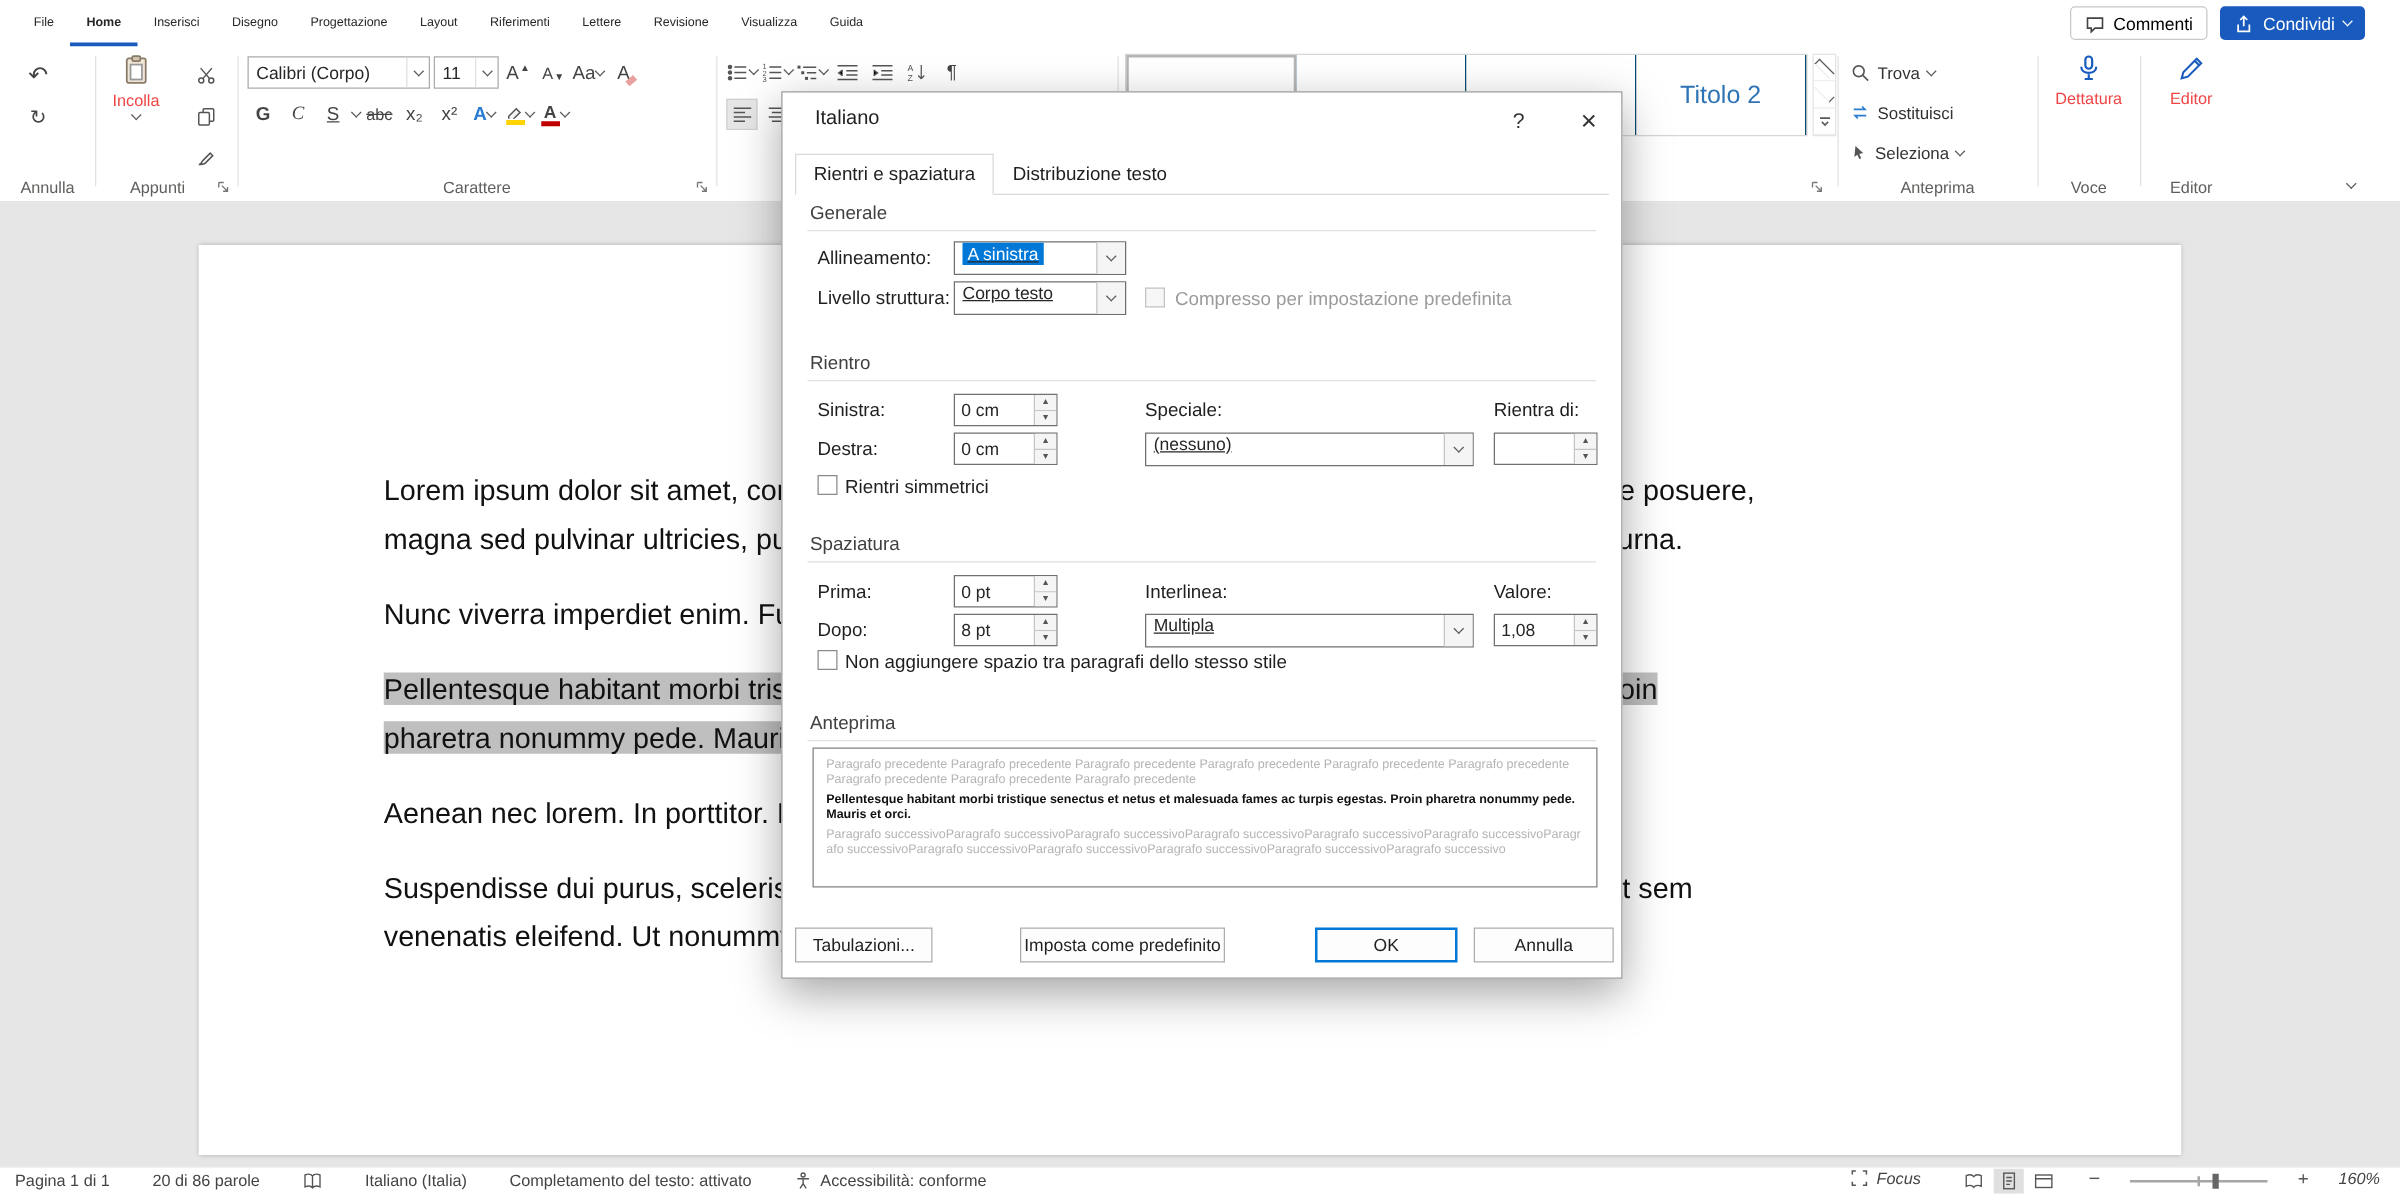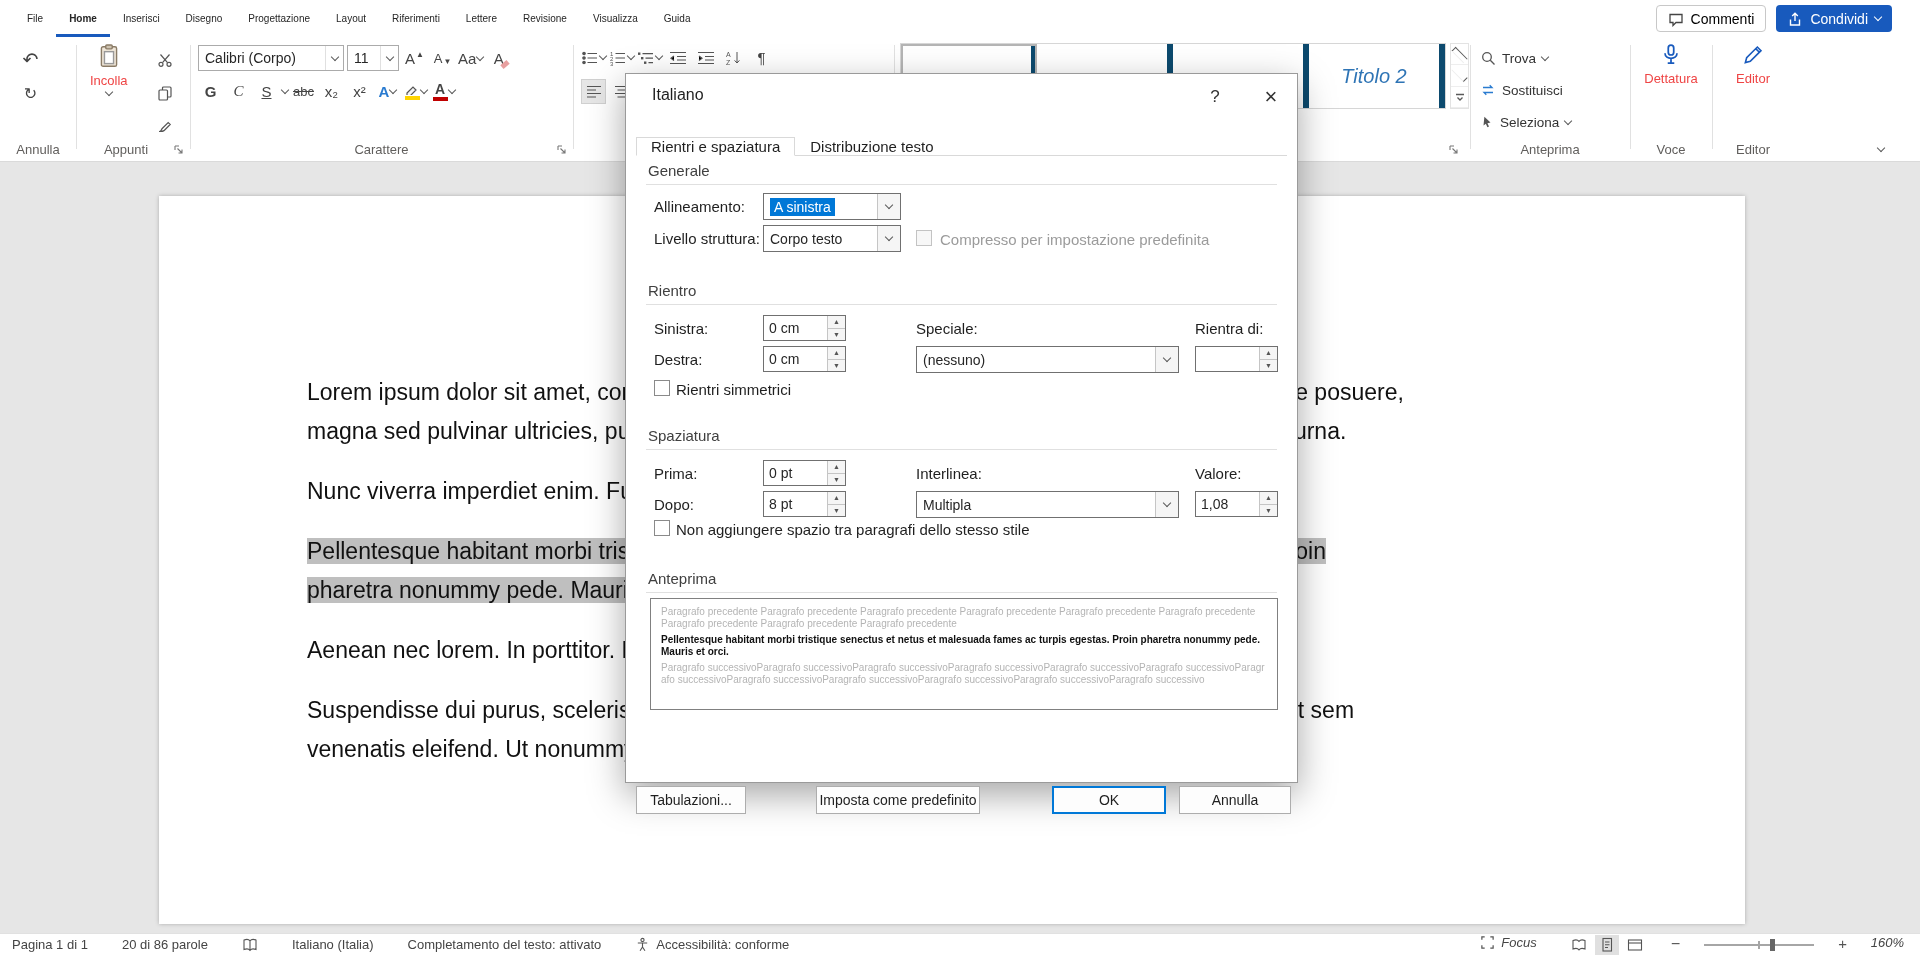--- a/index.html
+++ b/index.html
@@ -28,63 +28,63 @@
   .combo-r .val { padding:0 6px; flex:1; white-space:nowrap; overflow:hidden;}
   .combo-r .arr { width:18px; align-self:stretch; display:flex; align-items:center; justify-content:center; border-left:1px solid #e0e0e0;}
   .letterbar { display:flex; flex-direction:column; align-items:center; line-height:13px;}
   .letterbar .bar { width:15px; height:4px; margin-top:1px;}
   .boldG { font-weight:bold; }
   .italC { font-style:italic; font-family:"Liberation Serif",serif; }
   .undS { text-decoration:underline; }
   .strik { text-decoration:line-through; font-size:13px;}
   .fx { color:#2a7bd0; font-weight:bold; }
   .gallery { position:absolute; left:6px; top:6px; width:546px; height:66px; border:1px solid #d6d6d6; background:#fff; display:flex;}
-  .gtile { width:136px; height:100%; border-right:6px solid #0c4a6e; display:flex; align-items:center; justify-content:center;font-style:italic;}
+  .gtile { width:136px; height:100%; border-right:1px solid #0c4a6e; display:flex; align-items:center; justify-content:center;}
   .gtile.first { outline:2px solid #b5b5b5; outline-offset:-2px;}
   .style-t2 { font-size:20px; color:#2e74b5; }
   .garrows { position:absolute; left:556px; top:6px; width:19px; height:66px; display:flex; flex-direction:column; border:1px solid #e3e3e3;}
   .garrows span { flex:1; display:flex; align-items:center; justify-content:center; border-bottom:1px solid #eee;}
   .cvu { display:inline-block; width:6px; height:6px; border-left:1.5px solid #5a5a5a; border-top:1.5px solid #5a5a5a; transform:rotate(45deg); margin-bottom:-2px;}
   .modrow { position:absolute; left:10px; display:flex; align-items:center; gap:6px; font-size:13.5px; color:#333; height:26px;}
   .collapse-chev { position:absolute; left:1878px; top:100px; }
 
   
   .docarea { position:relative; height:771px; background:#e6e6e6; overflow:hidden; }
   .page { position:absolute; left:159px; top:34px; width:1586px; height:728px; background:#fff; box-shadow:0 0 4px rgba(0,0,0,.25); }
   .doc-text { padding:177px 158px 0 148px; font-size:23px; line-height:39px; color:#111; }
   .doc-text p { margin:0 0 21px 0; white-space:pre-line; }
   .doc-text .sel { background:#bfbfbf; }
 
   
   .dlg { position:absolute; left:625px; top:73px; width:673px; height:710px; background:#fff; border:1px solid #9a9a9a; box-shadow:0 12px 34px rgba(0,0,0,.35); z-index:50; }
   .dlg-title { position:absolute; left:26px; top:12px; font-size:16px; color:#1f1f1f; }
   .dlg-tbtn { position:absolute; top:7px; width:36px; height:31px; border:none; background:transparent; font-size:17px; color:#333; font-family:inherit;}
-  .dlg-tabs { position:absolute; top:49px; left:10px; right:10px; height:33px; border-bottom:1px solid #d9d9d9; display:flex;align-items:flex-end; }
+  .dlg-tabs { position:absolute; top:49px; left:10px; right:10px; height:33px; border-bottom:1px solid #d9d9d9; display:flex; }
   .dtab { padding:0 14px; display:flex; align-items:center; font-size:15px; color:#1f1f1f; border:1px solid transparent; margin-bottom:-1px;}
   .dtab.active { background:#fff; border-color:#d9d9d9; border-bottom-color:#fff; }
   .dhead { position:absolute; left:22px; font-size:15px; color:#404040; }
   .dline { position:absolute; left:20px; right:20px; height:1px; background:#e0e0e0; }
   .dlabel { position:absolute; font-size:15px; color:#1f1f1f; white-space:nowrap; }
   .dlabel.dis { color:#9b9b9b; }
   .combo { position:absolute; height:27px; border:1px solid #707070; background:#fff; display:flex; align-items:stretch; font-size:14px;}
-  .combo .val { flex:1; display:flex; align-items:center; padding:0 6px; white-space:nowrap; overflow:hidden;}
+  .combo .val { flex:1; display:flex; align-items:flex-start; padding:0 6px; white-space:nowrap; overflow:hidden;text-decoration:underline;}
   .combo .arr { width:23px; border-left:1px solid #c5c5c5; background:#f5f5f5; display:flex; align-items:center; justify-content:center;}
   .combo.sel .val > span { background:#0078d7; color:#fff; padding:1px 4px; }
   .spin { position:absolute; height:26px; border:1px solid #707070; background:#fff; display:flex; font-size:14px;}
   .spin .val { flex:1; display:flex; align-items:center; padding:0 5px;}
   .spin .steps { width:18px; border-left:1px solid #c5c5c5; display:flex; flex-direction:column;}
   .spin .steps span { flex:1; display:flex; align-items:center; justify-content:center; font-size:7px; color:#555; background:#f5f5f5;}
   .spin .steps span:first-child { border-bottom:1px solid #c5c5c5; }
   .cb { position:absolute; width:16px; height:16px; border:1px solid #8a8a8a; background:#fff; }
   .cb.dis { border-color:#c3c3c3; background:#f7f7f7; }
   .pvbox { position:absolute; left:24px; top:524px; width:628px; height:112px; border:1px solid #808080; background:#fff; overflow:hidden; padding:7px 10px;}
   .pv-gray { font-size:10px; line-height:12px; color:#b4b4b4; }
   .pv-gray.after { word-break:break-all; }
   .pv-cur { font-size:10px; line-height:12px; color:#111; font-weight:bold; margin:4px 0; }
-  .dbtn { position:absolute; top:668px; height:28px; border:1px solid #adadad; background:#fdfdfd; font-size:14px; color:#1f1f1f; font-family:inherit;margin-top:44px; }
+  .dbtn { position:absolute; top:668px; height:28px; border:1px solid #adadad; background:#fdfdfd; font-size:14px; color:#1f1f1f; font-family:inherit; }
   .dbtn.primary { border:2px solid #0078d7; }
 
   
   .statusbar { height:22px; border-top:1px solid #e1e1e1; background:#fff; display:flex; align-items:center; font-size:13px; color:#444; padding:0 16px 0 12px; position:relative; z-index:5;}
   .sb-item { display:flex; align-items:center; gap:6px; margin-right:34px; white-space:nowrap; }
   .sb-right { margin-left:auto; display:flex; align-items:flex-start; gap:24px;font-style:italic; }
   .viewics { display:flex; align-items:center; gap:4px; }
   .viewics .vi { width:24px; height:20px; display:flex; align-items:center; justify-content:center;}
   .viewics .vi.active { background:#e0e0e0; }
   .zoom-track { position:relative; width:110px; height:20px; }

